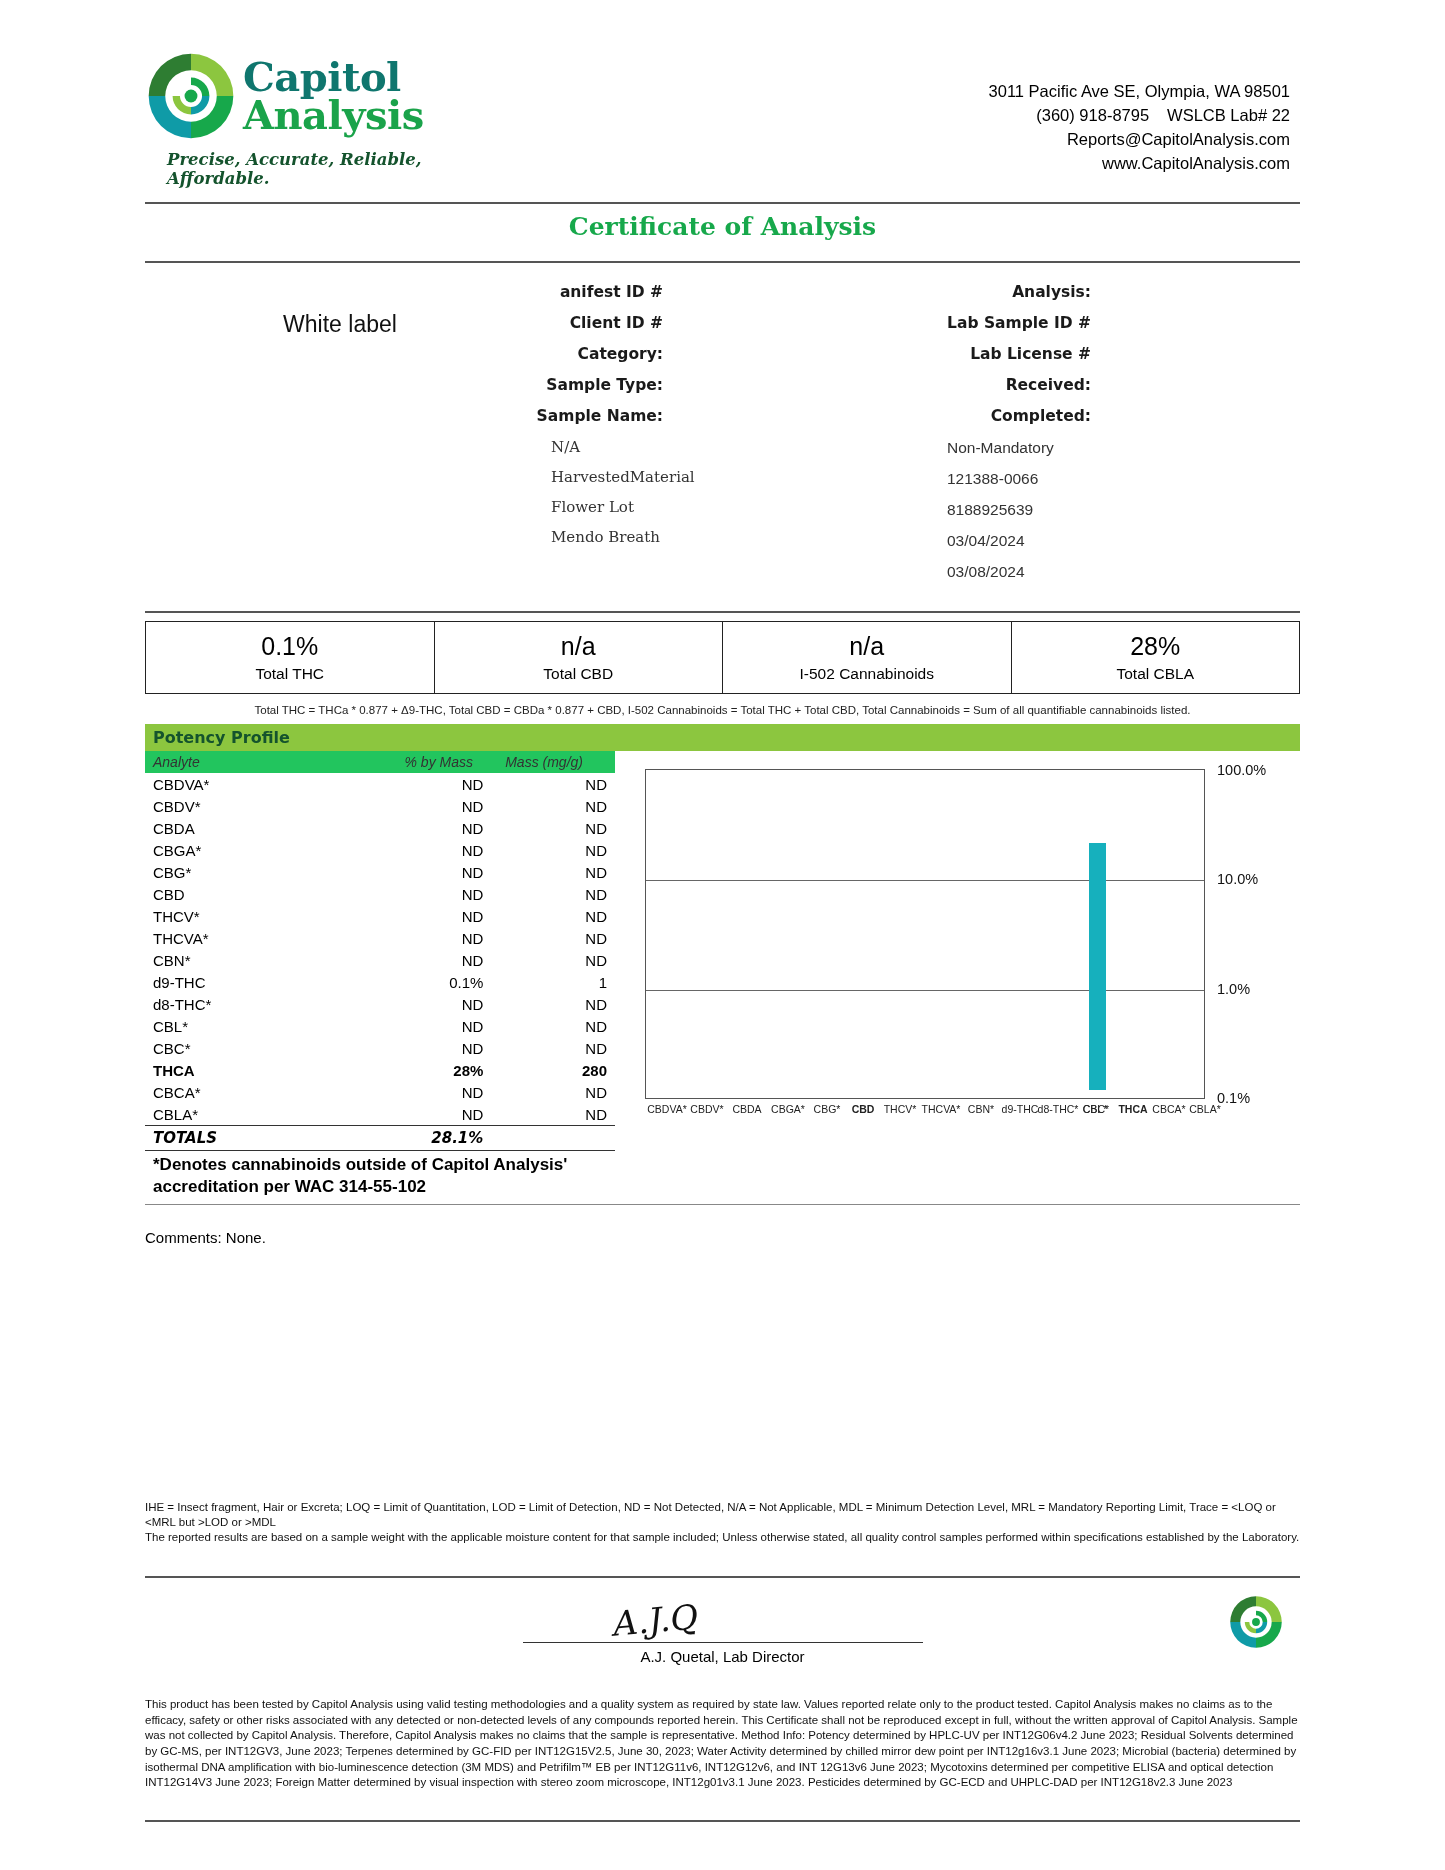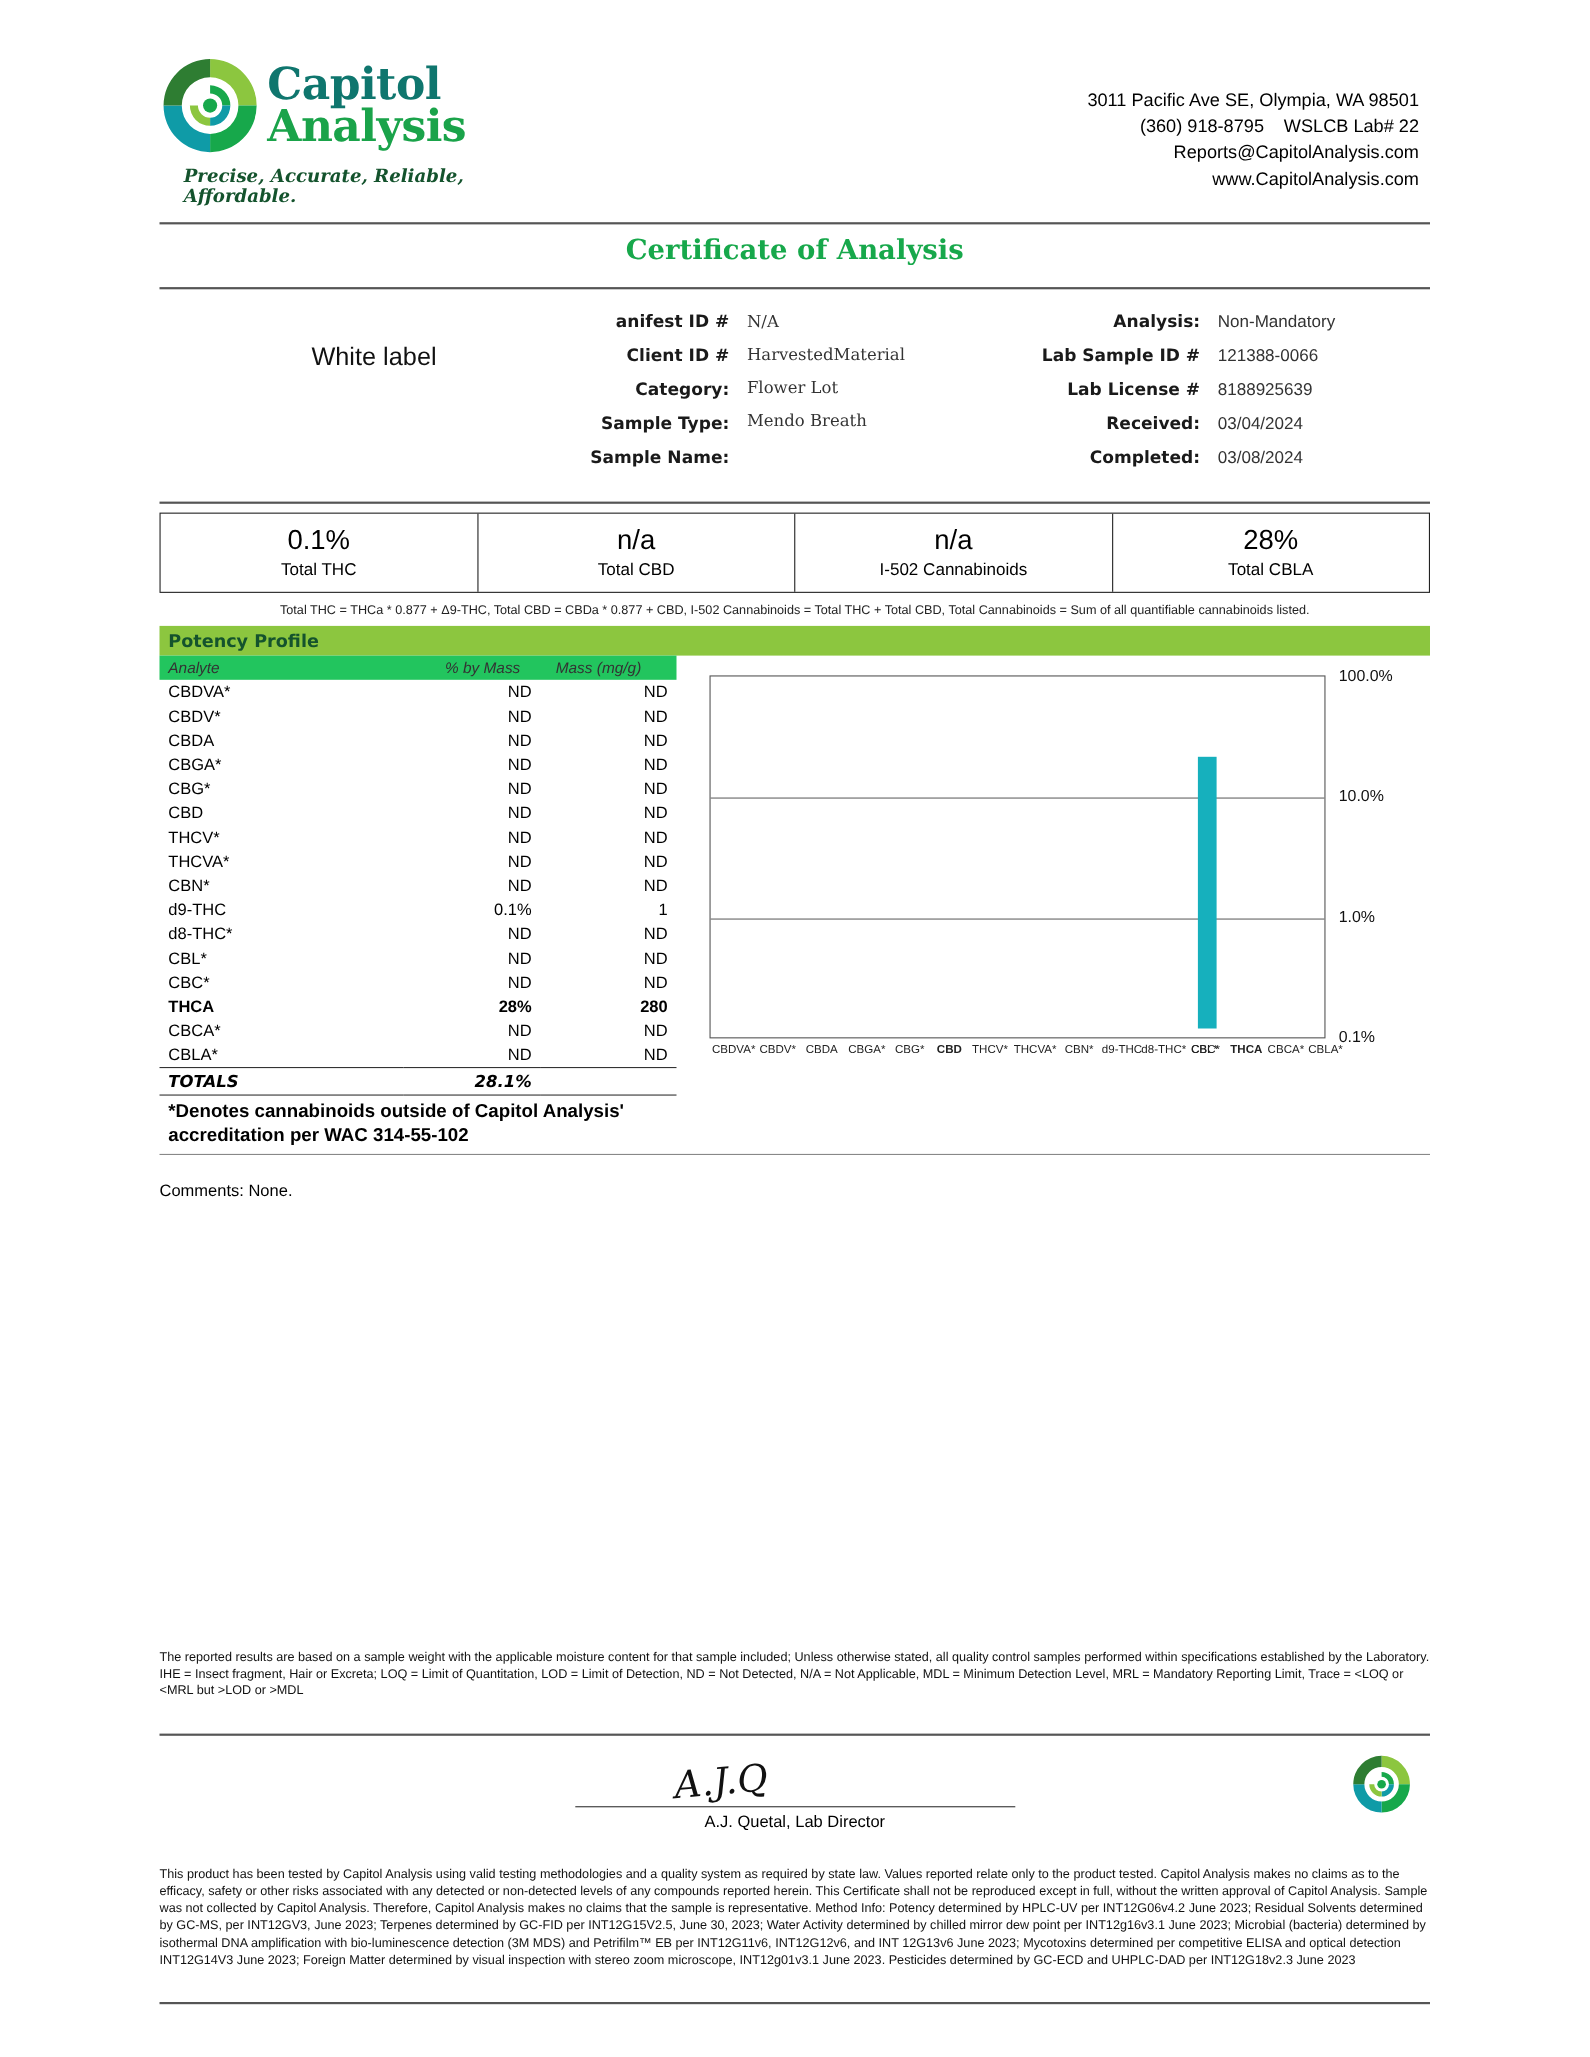--- a/index.html
+++ b/index.html
@@ -106,21 +106,21 @@
     text-align: center;
     font-size: 23px;
     color: #111;
     padding-top: 34px;
   }
   .info-cols {
     display: flex;
     flex: 1;
     font-size: 15.5px;
   }
-  .info-col { display: flex; }
+  .info-col { display: flex; flex-direction: column; }
   .info-col.left { width: 340px; }
   .info-col.right { width: 340px; margin-left: 56px;}
   .lbl {
     text-align: right;
     font-family: "DejaVu Sans", sans-serif;
     font-weight: bold;
     color: #1a1a1a;
     line-height: 2.0;
     white-space: nowrap;
   }
@@ -584,22 +584,22 @@
       </div>
     </div>
   </div>
 
   <div class="rule-thin" style="margin-top:6px"></div>
 
   <div class="comments">Comments: None.</div>
 </div>
 
 <div class="legend">
+  <div>IHE = Insect fragment, Hair or Excreta; LOQ = Limit of Quantitation, LOD = Limit of Detection, ND = Not Detected, N/A = Not Applicable, MDL = Minimum Detection Level, MRL = Mandatory Reporting Limit, Trace = &lt;LOQ or &lt;MRL but &gt;LOD or &gt;MDL</div>
   <div>The reported results are based on a sample weight with the applicable moisture content for that sample included; Unless otherwise stated, all quality control samples performed within specifications established by the Laboratory.</div>
-  <div>IHE = Insect fragment, Hair or Excreta; LOQ = Limit of Quantitation, LOD = Limit of Detection, ND = Not Detected, N/A = Not Applicable, MDL = Minimum Detection Level, MRL = Mandatory Reporting Limit, Trace = &lt;LOQ or &lt;MRL but &gt;LOD or &gt;MDL</div>
 </div>
 
 <div class="top-sep"></div>
 
 <div class="sig-wrap">
   <div class="sig-line">
     <div class="sig-script">A.J.Q</div>
   </div>
   <div class="sig-name">A.J. Quetal, Lab Director</div>
   <svg class="footer-logo" viewBox="0 0 100 100">

